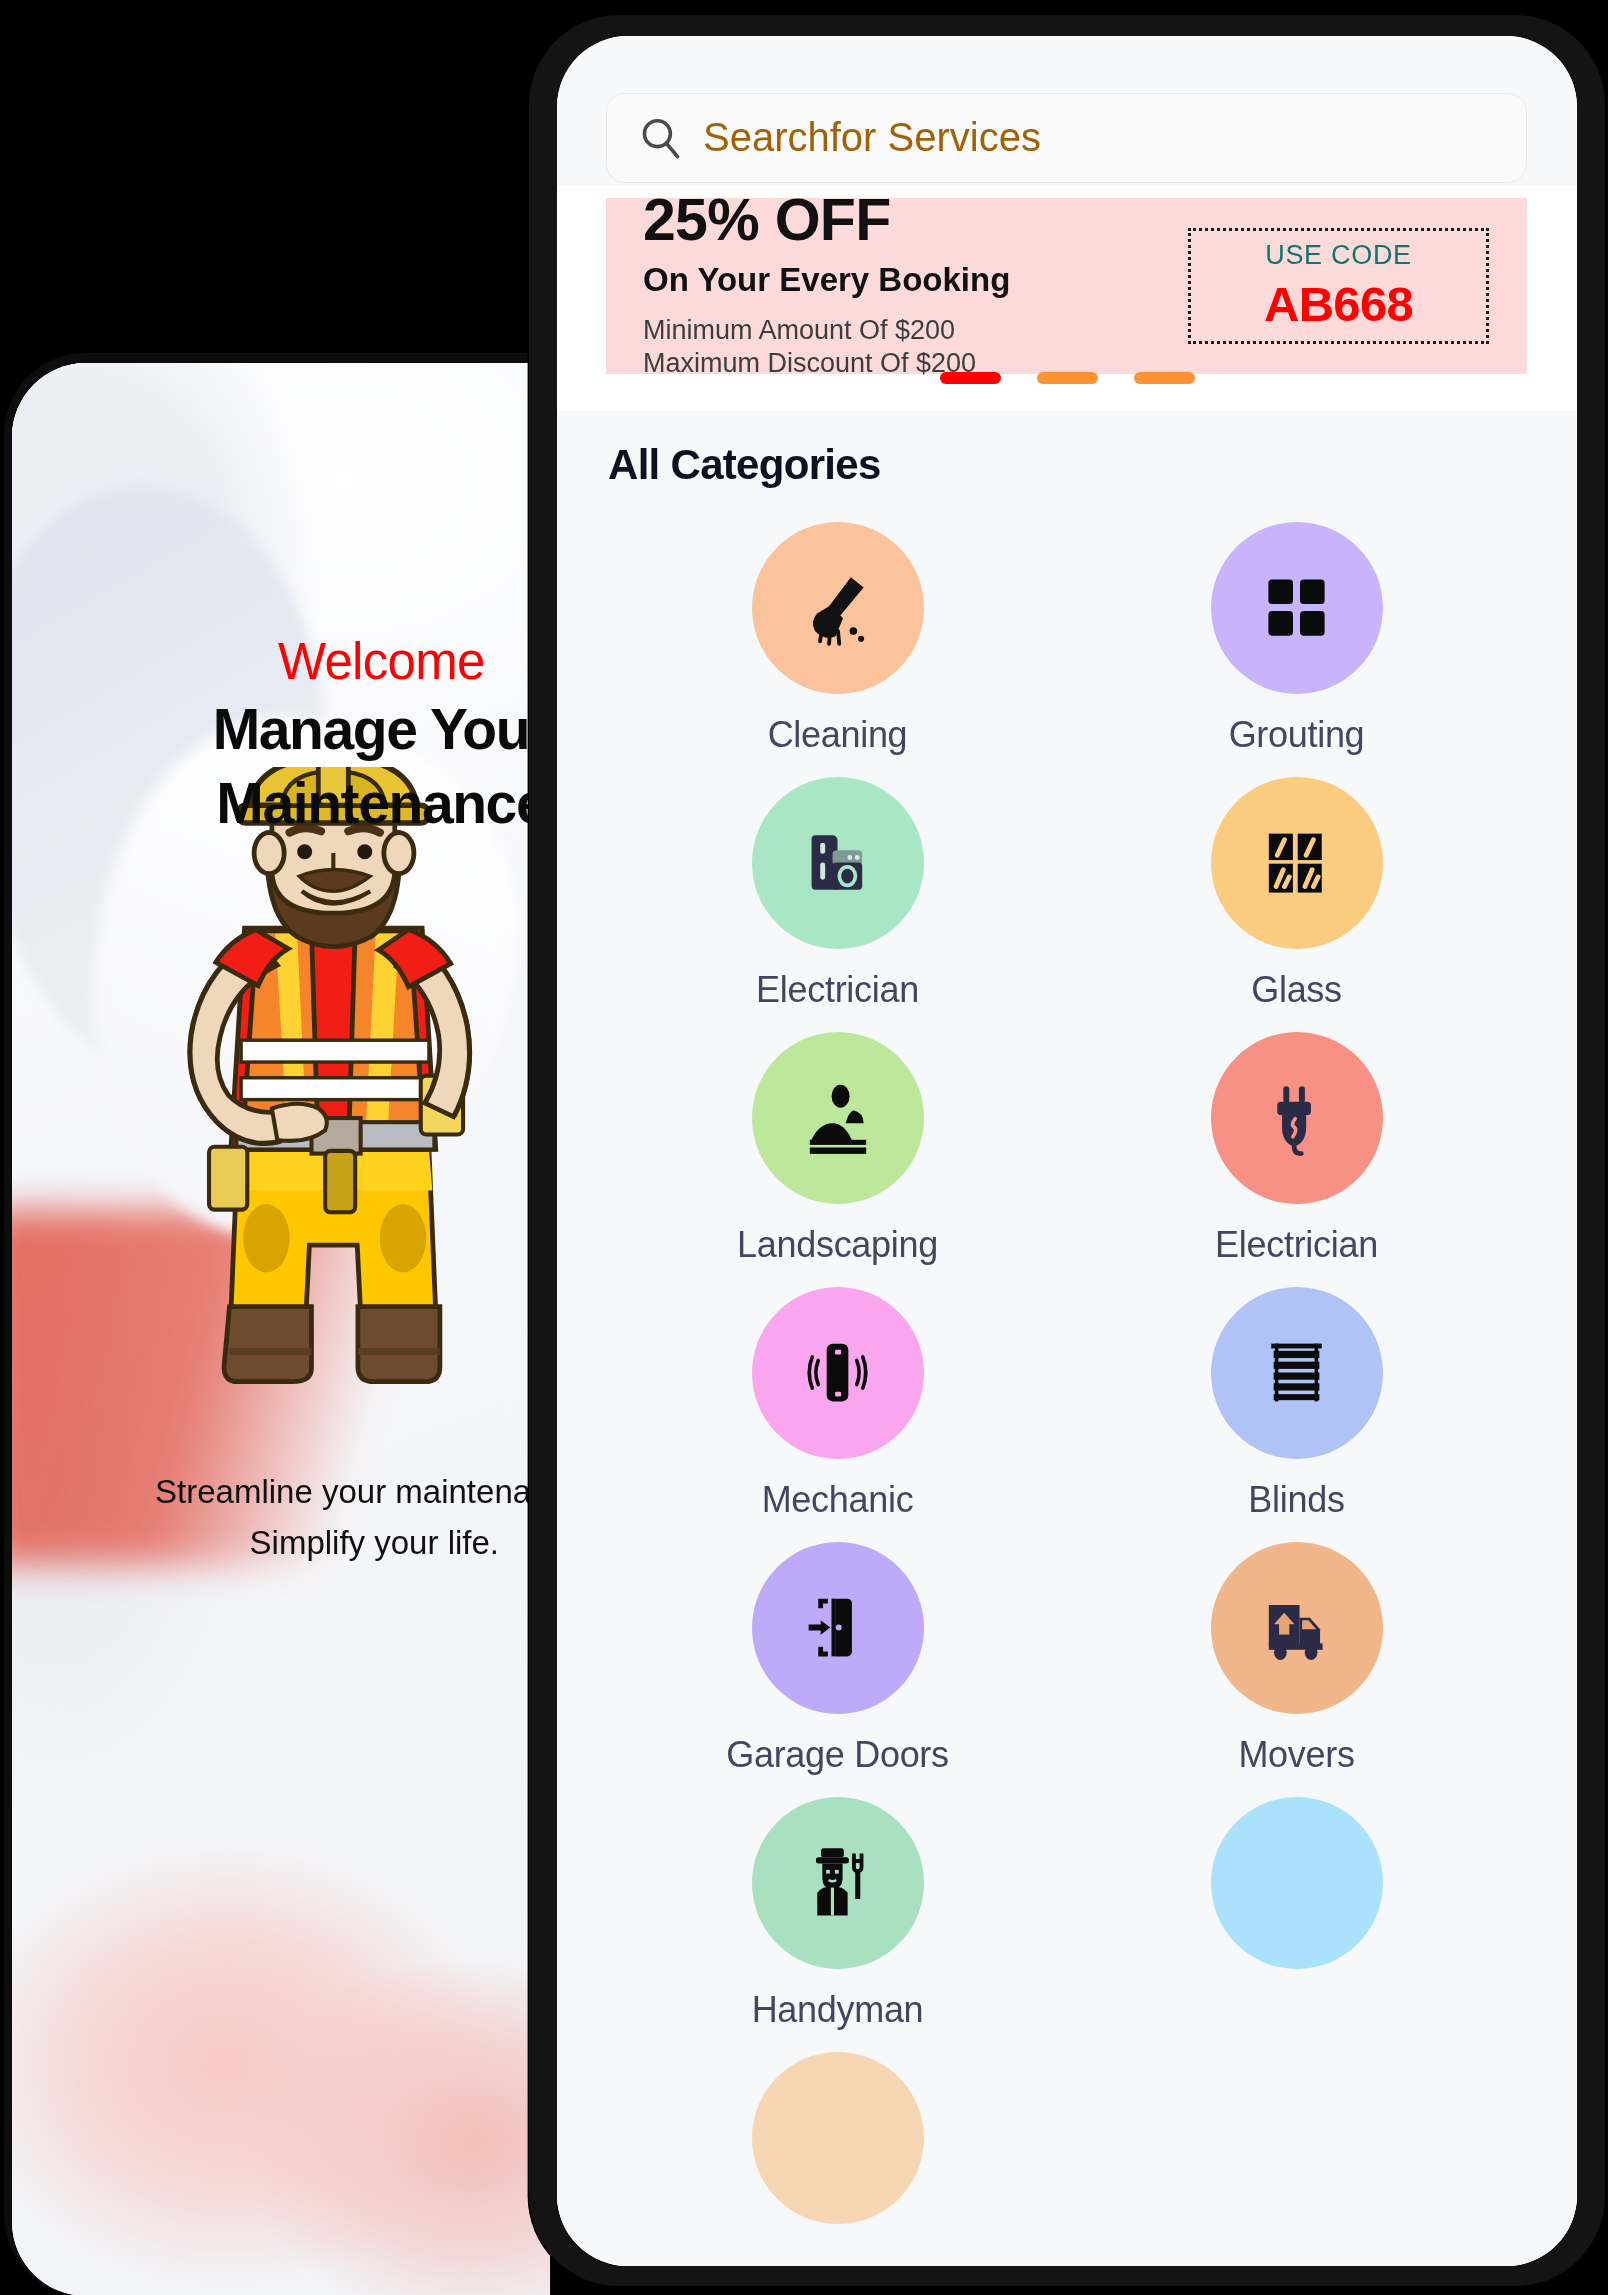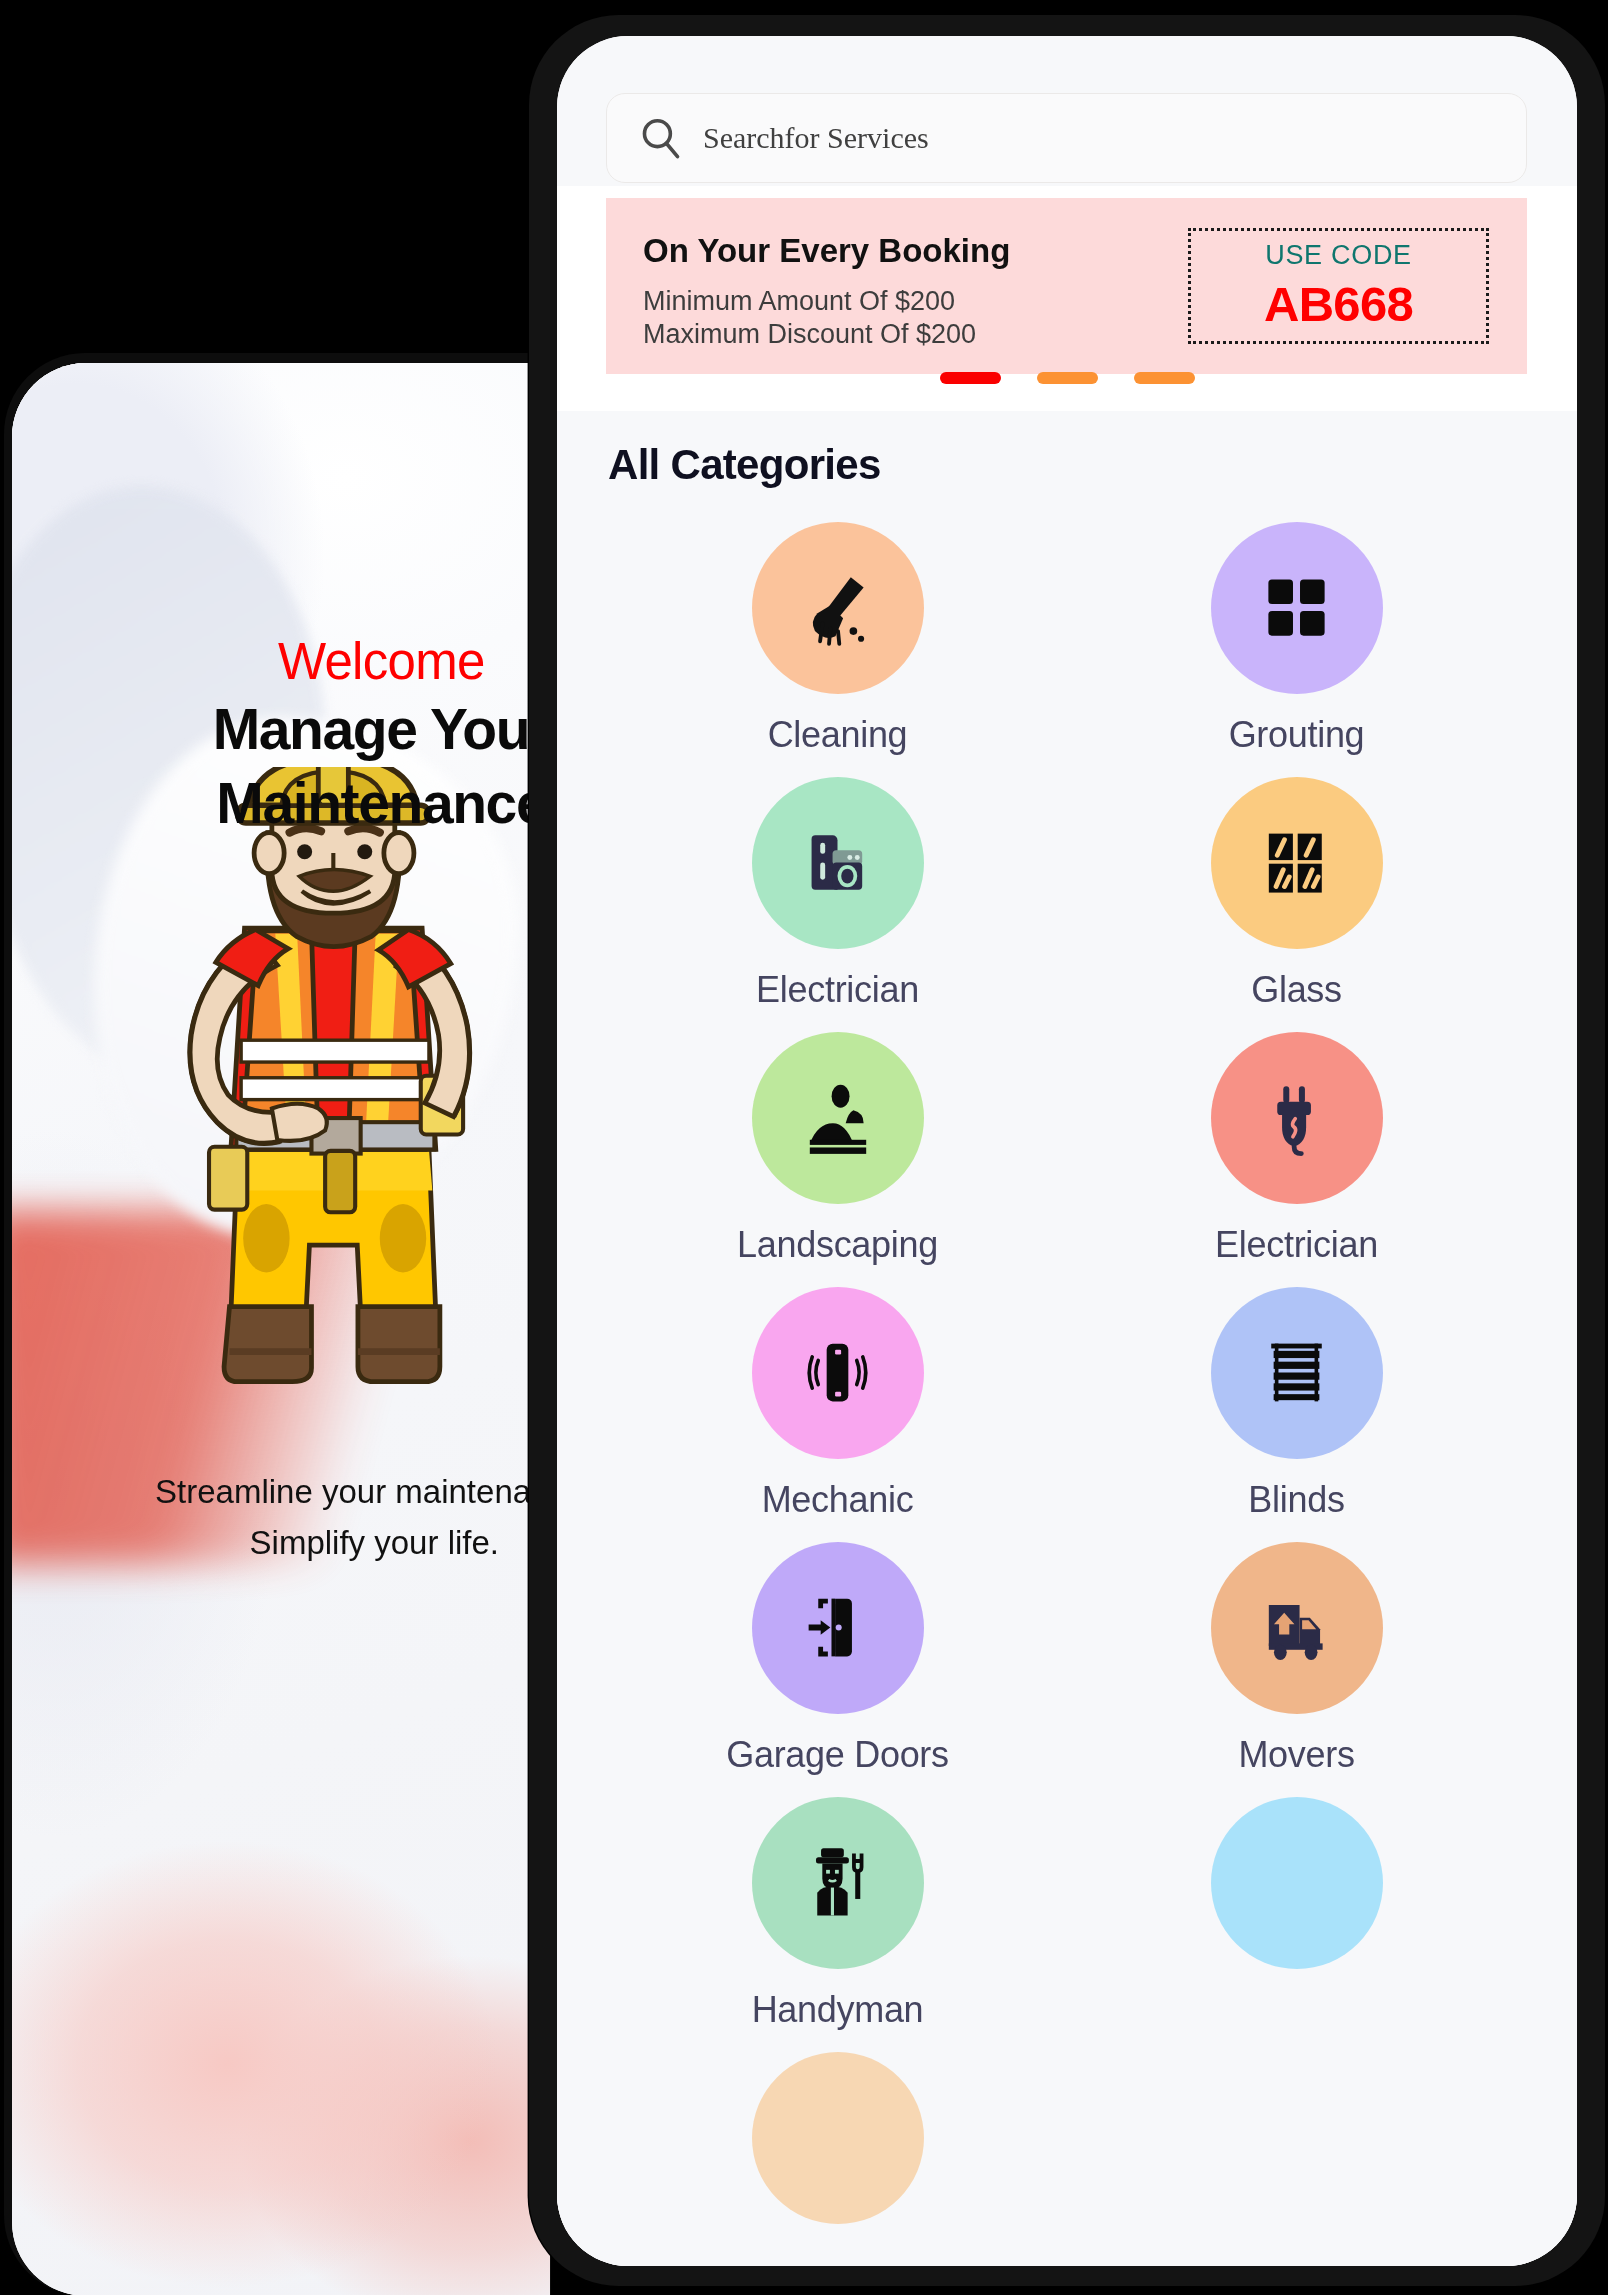--- a/index.html
+++ b/index.html
@@ -78,21 +78,21 @@
 
   .topbar{
     position:absolute; left:0; top:0; width:100%; height:150px; background:#f7f8fa;
   }
   .searchbar{
     position:absolute; left:49px; top:57px; width:921px; height:90px;
     background:#fafafb; border:1.4px solid #ebe9e8; border-radius:19px;
     display:flex; align-items:center; padding:0 31px;
   }
   .search-ico{ width:46px; height:46px; flex:0 0 46px; margin-right:19px; }
-  .search-ph{ font-size:30px; color:#404040;font-family:Liberation Serif, serif; }
+  .search-ph{ font-size:40px; color:#a16207; }
 
   .content{
     position:absolute; left:0; top:150px; width:100%; bottom:0; background:#fff;
   }
   .promo-wrap{ position:absolute; left:0; top:0; width:100%; height:225px; background:#fff; }
   .promo{
     position:absolute; left:49px; top:12.3px; width:921px; height:176px;
     background:#fddada; display:flex; align-items:center;
   }
   .promo-left{ padding-left:37px; }
@@ -234,20 +234,21 @@
           </svg>
           <span class="search-ph">Searchfor Services</span>
         </div>
       </div>
 
       <div class="content">
 
         <div class="promo-wrap">
           <div class="promo">
             <div class="promo-left">
+              <div class="promo-pct">25% OFF</div>
               <div class="promo-sub">On Your Every Booking</div>
               <div class="promo-min">Minimum Amount Of $200</div>
               <div class="promo-max">Maximum Discount Of $200</div>
             </div>
             <div class="coupon">
               <div class="coupon-lbl">USE CODE</div>
               <div class="coupon-code">AB668</div>
             </div>
           </div>
 

